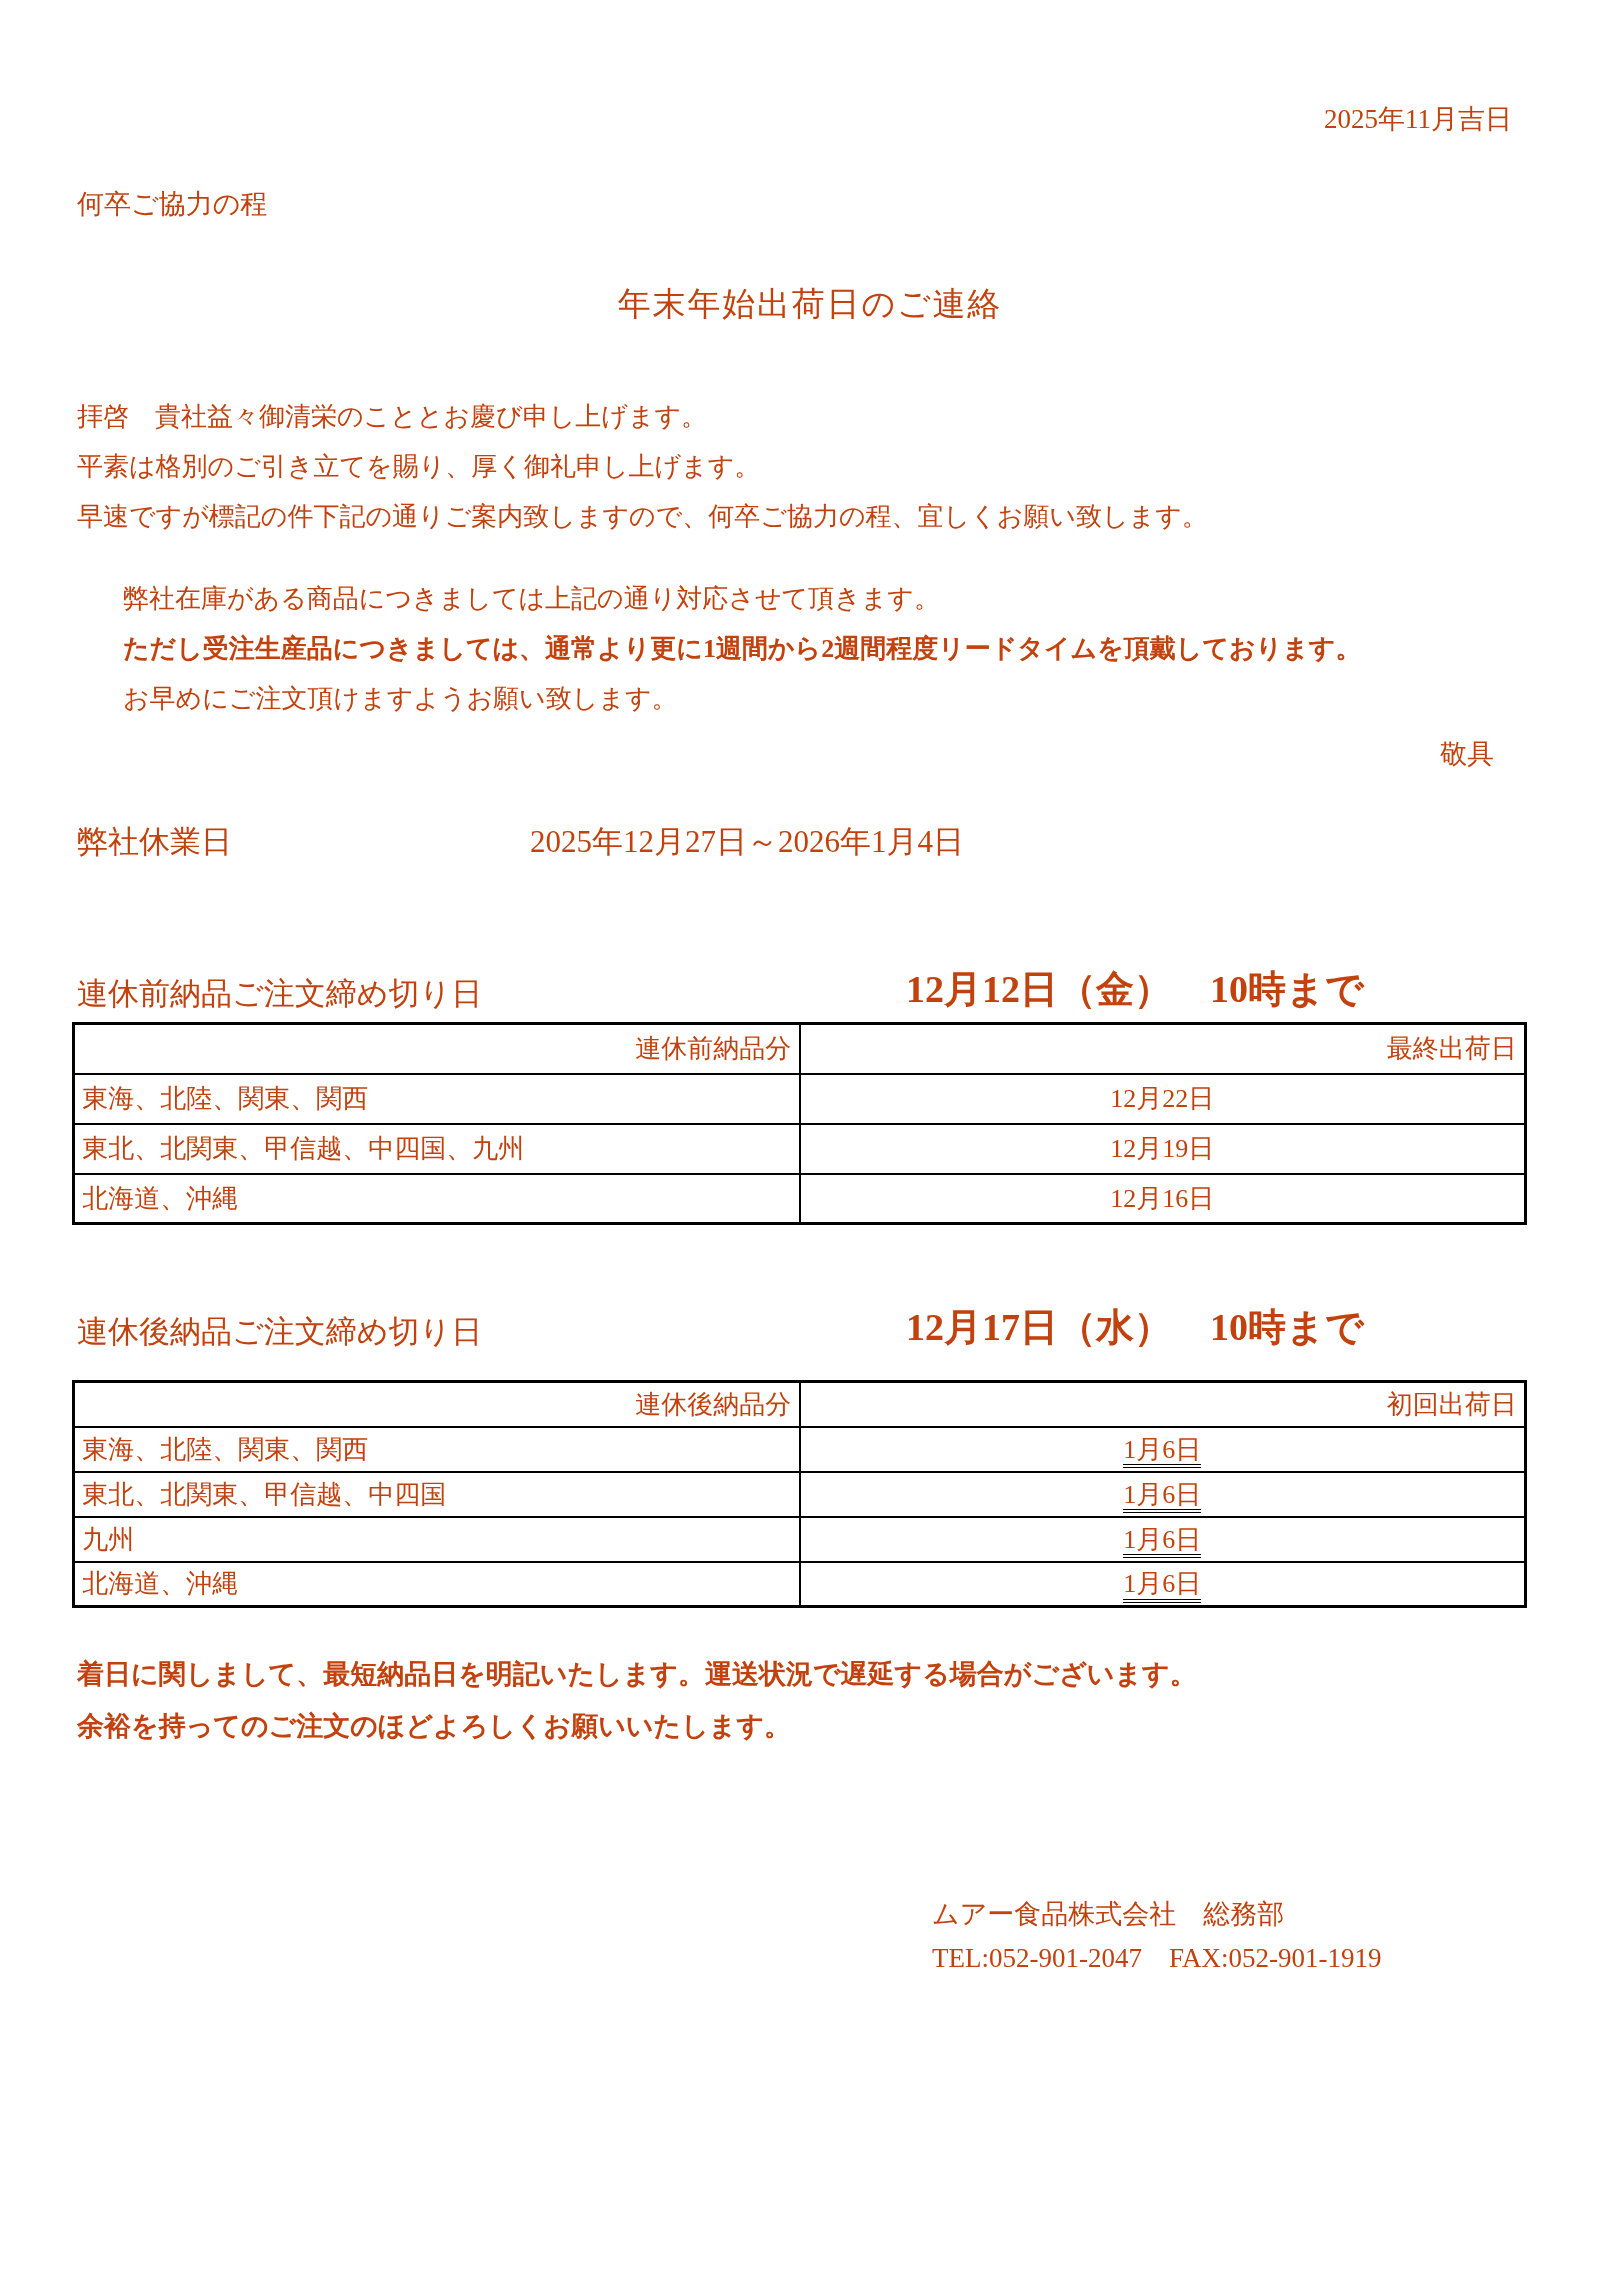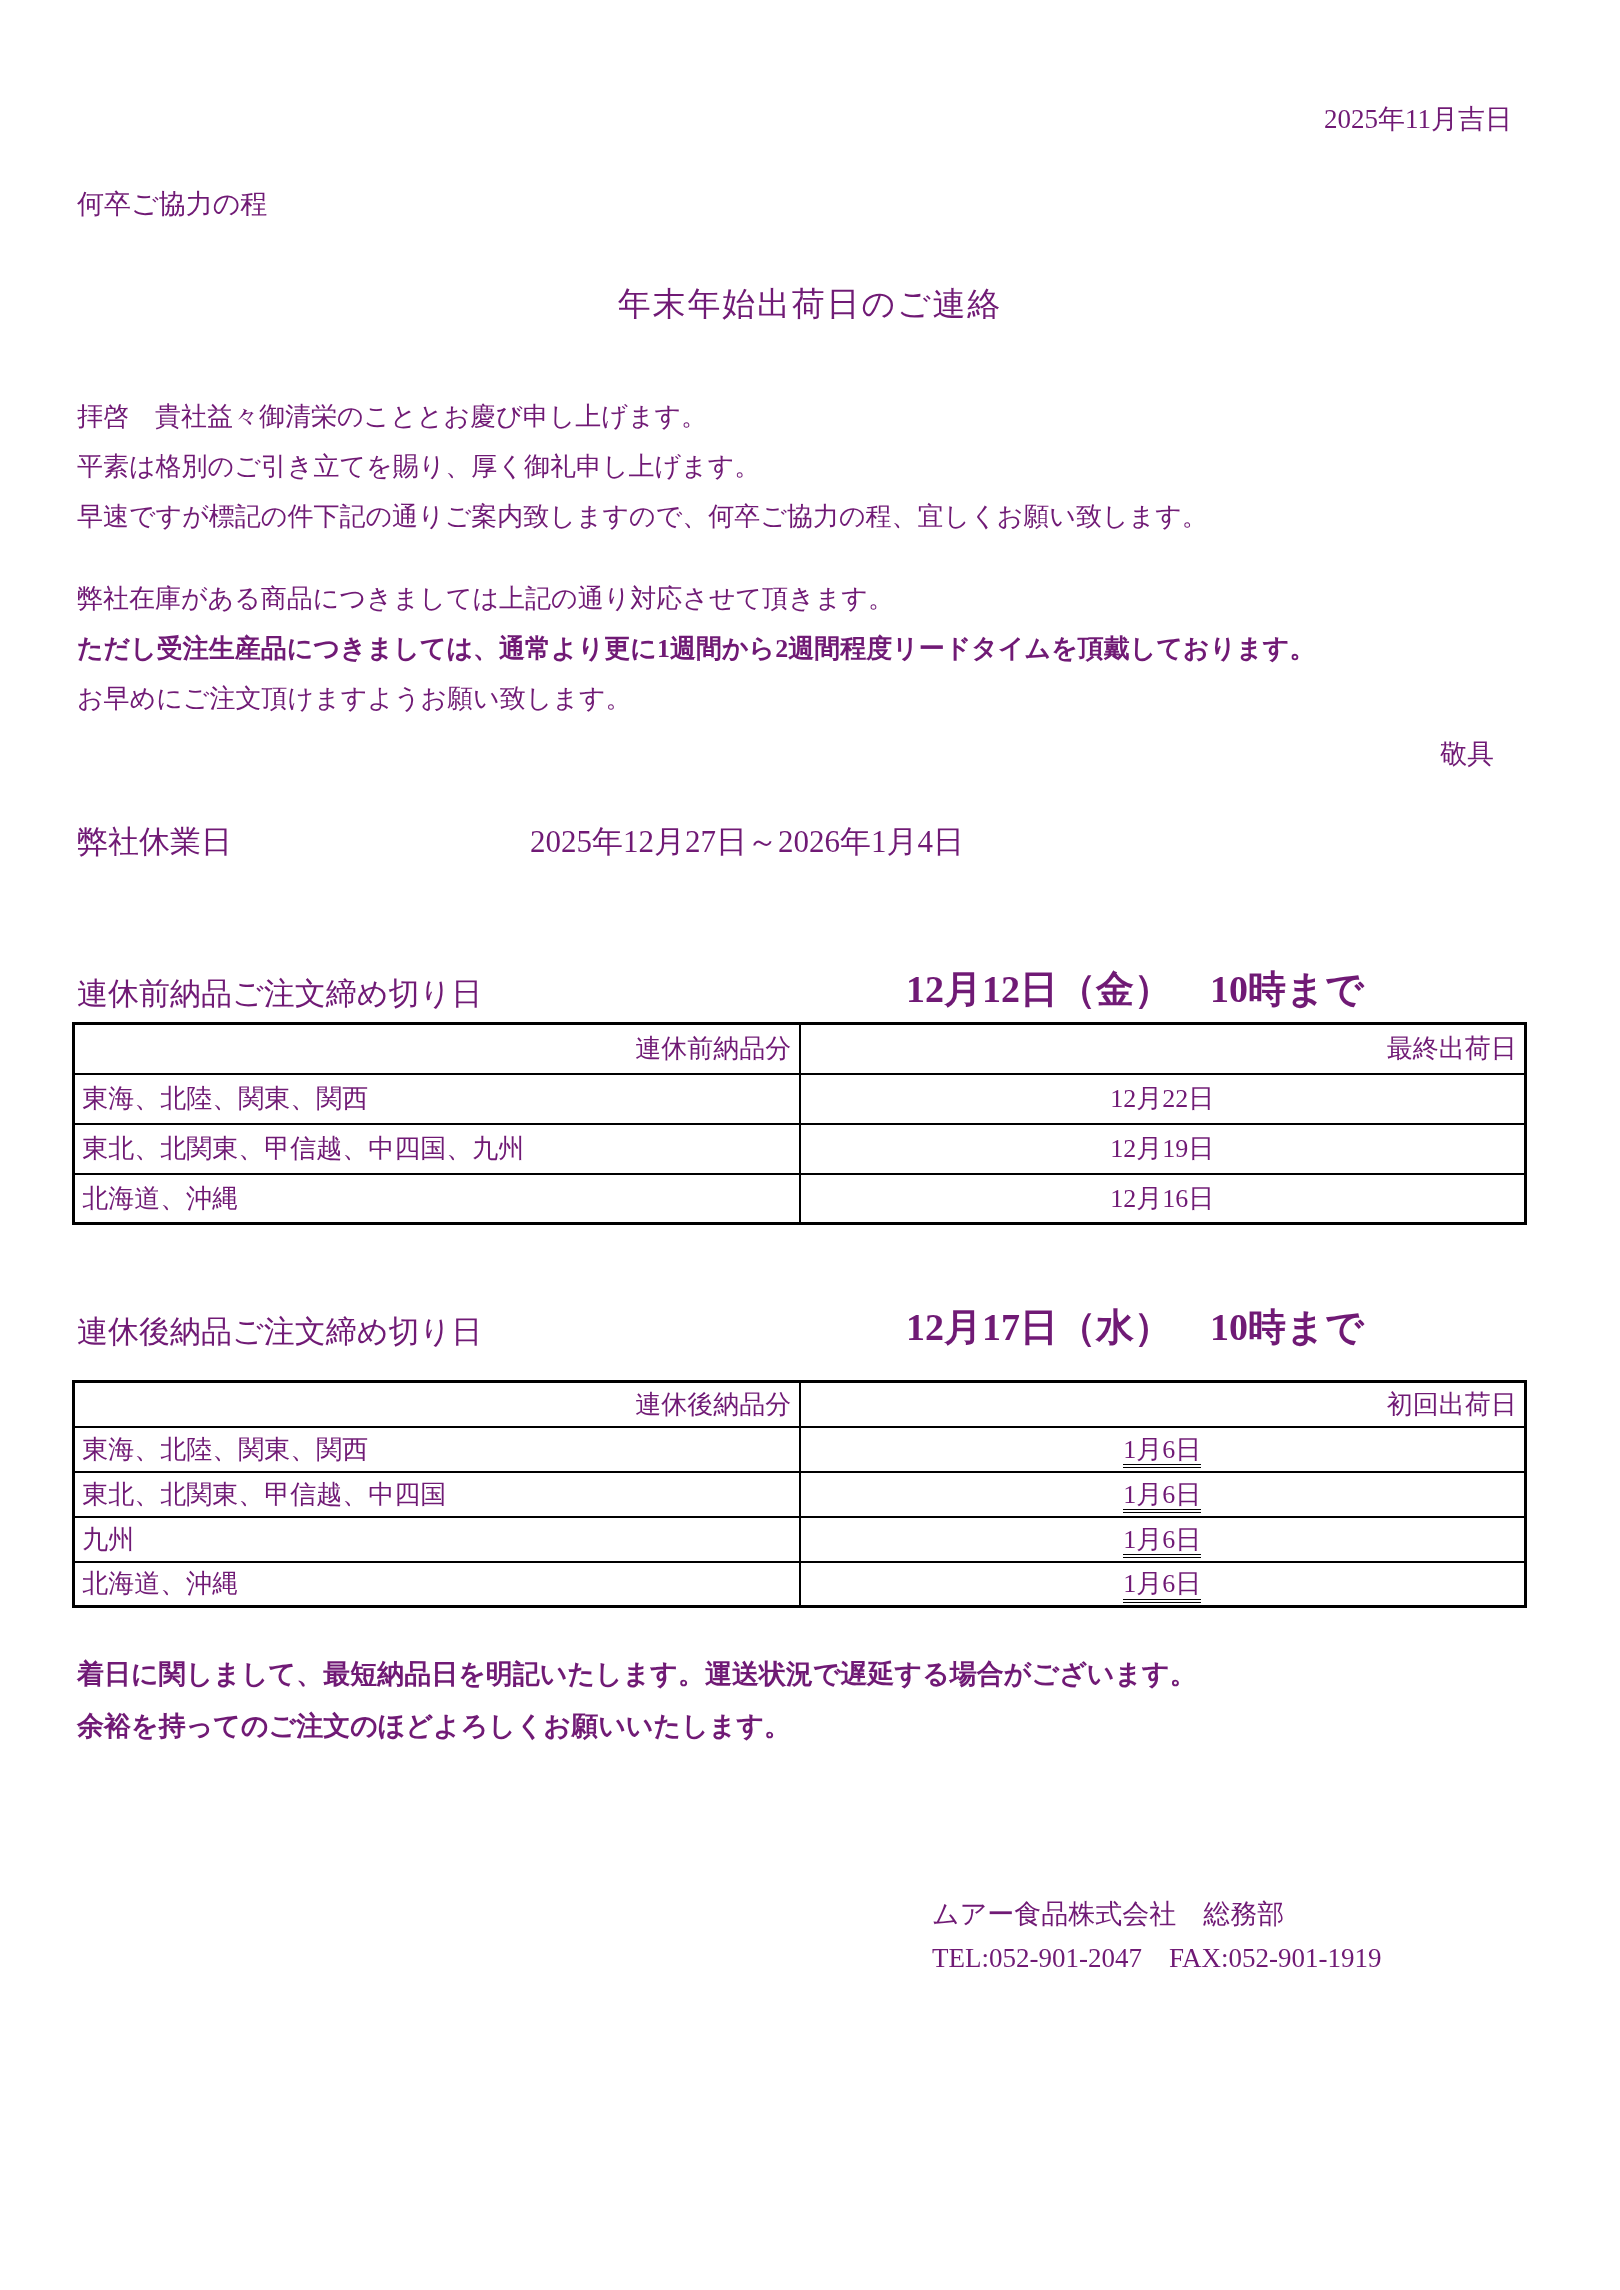--- a/index.html
+++ b/index.html
@@ -1,31 +1,31 @@
 <!DOCTYPE html>
 <html style="font-size:14.4px"><head>
 <meta charset="utf-8">
 <style>
   html,body{margin:0;padding:0;background:#e8e8e8;}
   .page{
     position:relative;
     width:1620px;
     height:2291px;
     background:#ffffff;
-    color:#701a75;
+    color:#c2410c;
     font-family:"Liberation Serif","DejaVu Serif",serif;
     overflow:hidden;
   }
   .abs{position:absolute;}
   .issue-date{top:101px;right:108px;font-size:27px;}
   .recipient{top:186px;left:77px;font-size:27px;}
   .doc-title{top:282px;left:0;width:1620px;text-align:center;font-size:33px;letter-spacing:1.8px;}
   .para{left:77px;font-size:26px;line-height:50px;}
   .greeting{top:392px;}
-  .notice{top:574px;}
+  .notice{top:574px;margin-left:46px;}
   .bold-line{font-weight:700;}
   .closing{top:736px;right:126px;font-size:27px;}
   .holiday-row{top:821px;left:77px;height:41px;width:1467px;}
   .holiday-label{position:absolute;left:0;top:0;font-size:31px;}
   .holiday-period{position:absolute;left:453px;top:0;font-size:31px;}
   .section-row{left:77px;height:50px;width:1467px;}
   .section1{top:964px;}
   .section2{top:1302px;}
   .sec-label{position:absolute;left:0;top:9px;font-size:31px;}
   .sec-deadline{position:absolute;left:829px;top:0;font-size:38px;font-weight:700;}

